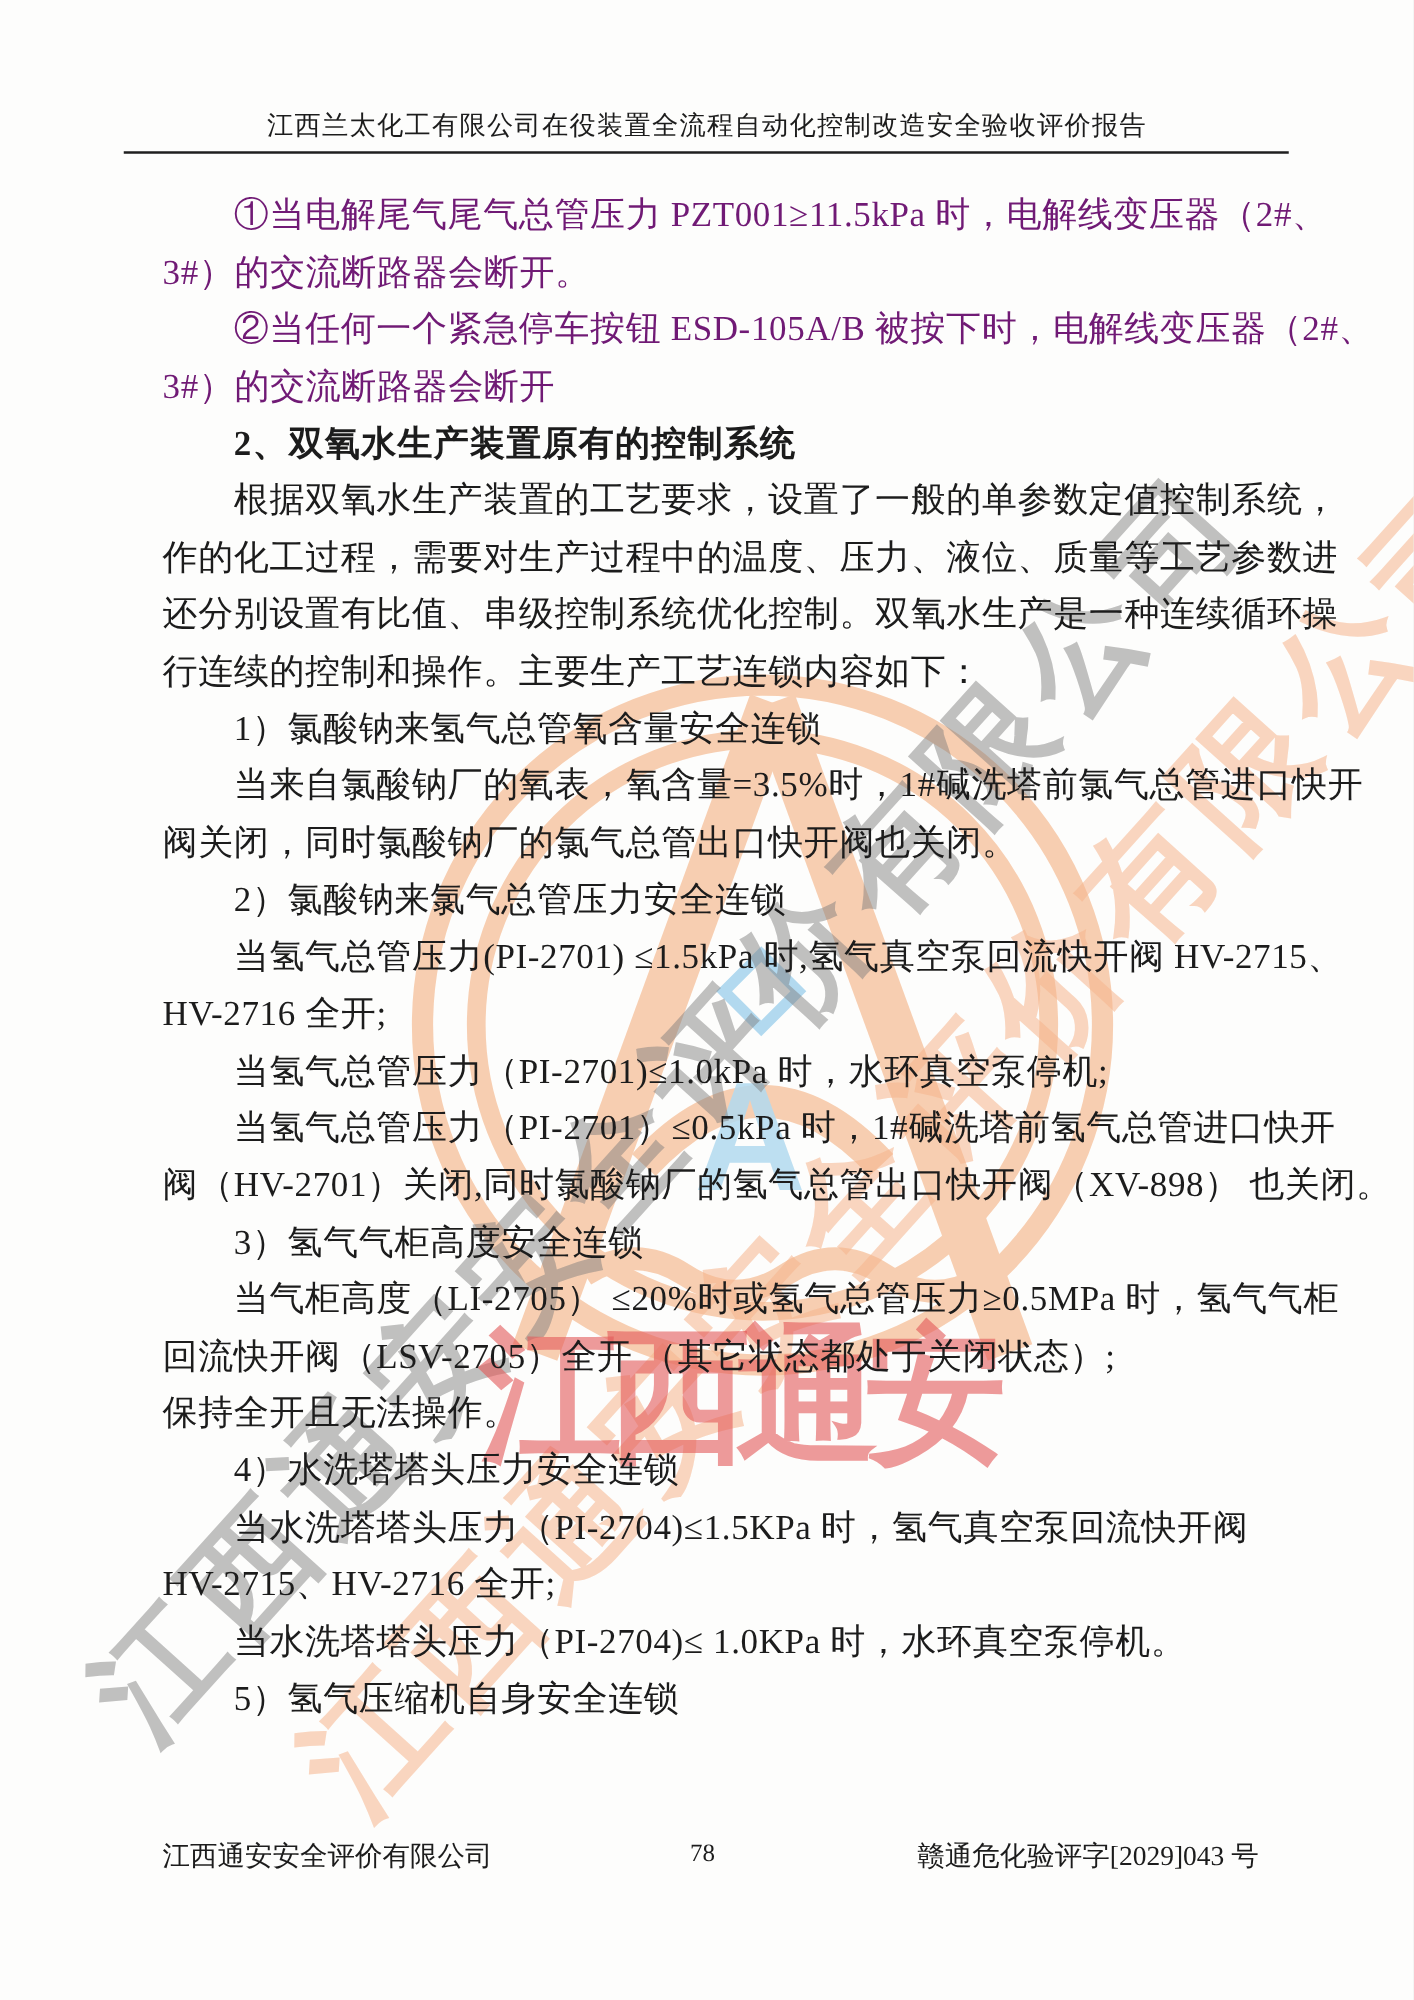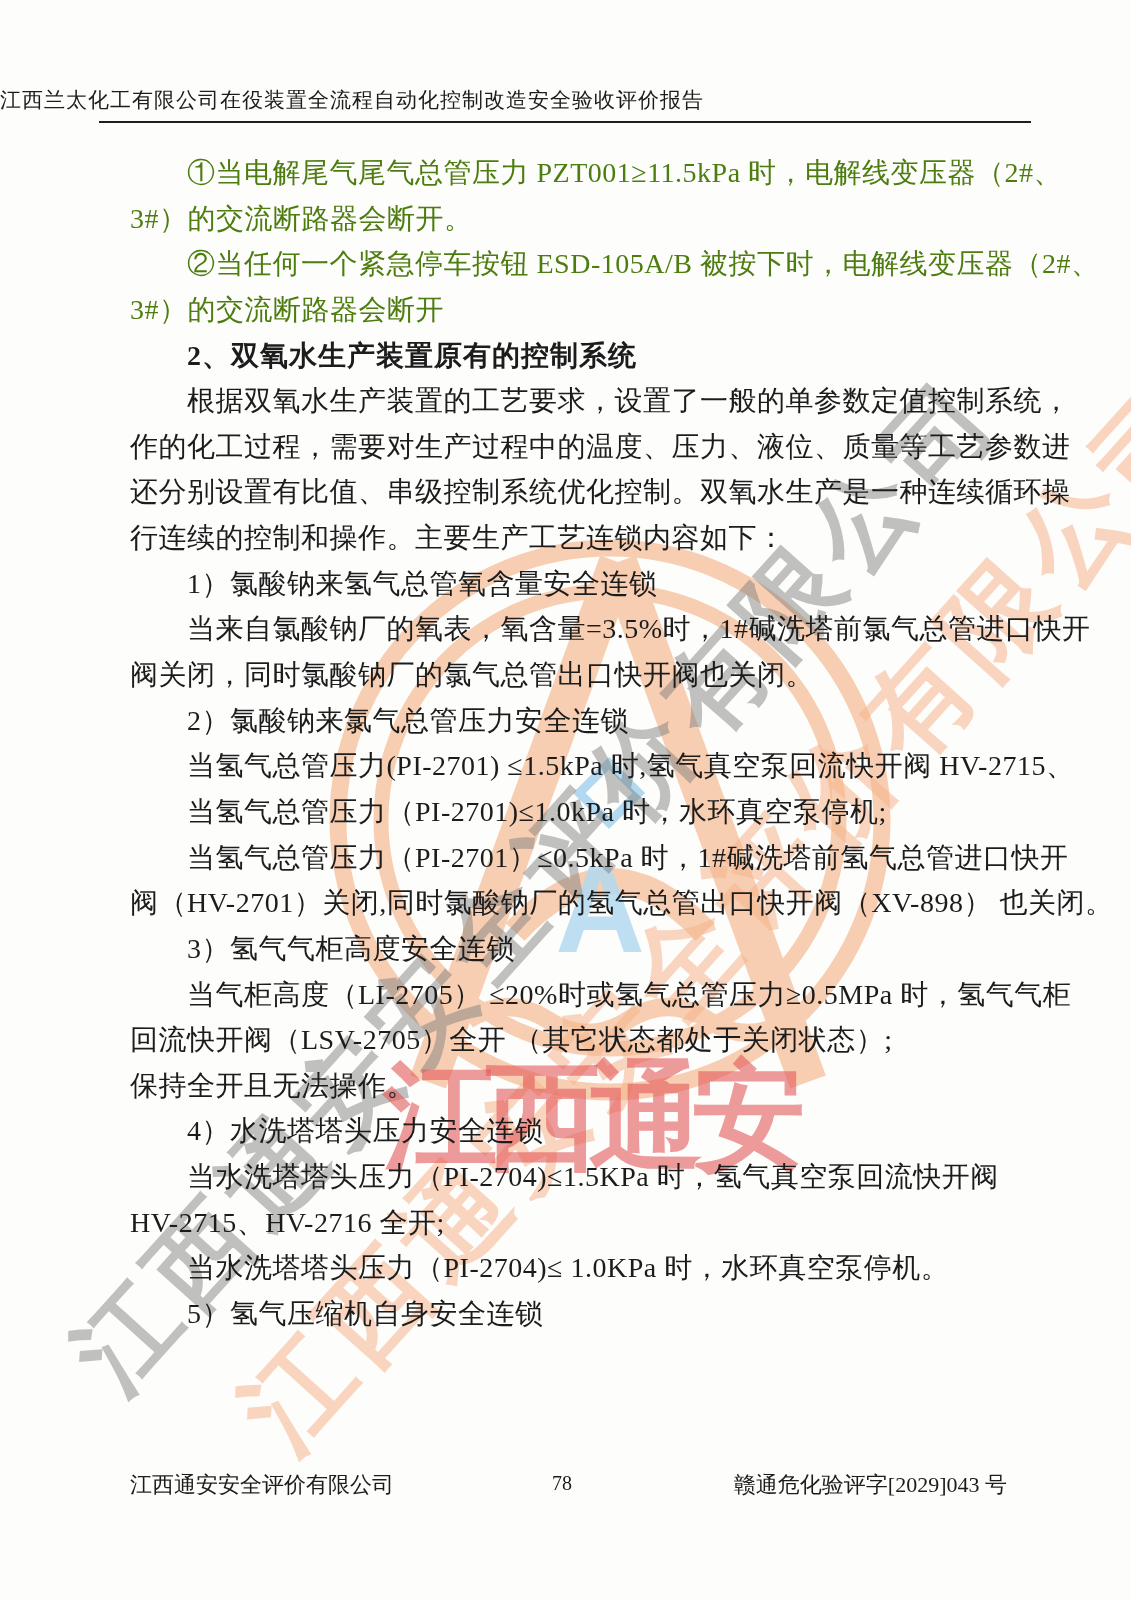--- a/index.html
+++ b/index.html
@@ -38,40 +38,40 @@
     font-family:"Liberation Sans","DejaVu Sans",sans-serif;
     font-weight:bold;
     font-size:118px;letter-spacing:-12px;
     color:rgba(226,88,88,0.60);
     white-space:nowrap;
     transform:scaleX(0.97);transform-origin:0 0;
   }
   
   .header-title{
     position:absolute;top:86px;left:0;width:100%;
-    text-align:left;font-size:21px;letter-spacing:1px;
+    text-align:center;font-size:21px;letter-spacing:1px;
     z-index:2;
   }
   .header-rule{
     position:absolute;top:121px;left:99px;width:932px;height:0;
     border-top:2px solid #1f1f1f;z-index:2;
   }
   
   .body-text{
     position:absolute;left:130px;top:150px;width:885px;
     z-index:1;
   }
   .line{
     height:45.65px;line-height:45.65px;
     font-size:28px;
     white-space:nowrap;
     letter-spacing:0.5px;
   }
   .line.ind{padding-left:57px;}
-  .line.red{color:#4d7c0f;}
+  .line.red{color:#701a75;}
   .line.bold{font-weight:bold;letter-spacing:1px;}
   
   .footer{position:absolute;left:0;top:1470px;width:100%;height:34px;z-index:2;font-size:22px;}
   .footer-company{position:absolute;left:130px;top:0;}
   .footer-page{position:absolute;left:552px;top:2px;font-size:20px;}
   .footer-doc{position:absolute;right:124px;top:0;}
 </style>
 </head>
 <body>
 
@@ -110,20 +110,21 @@
       <div class="line ind bold">2、双氧水生产装置原有的控制系统</div>
       <div class="line ind">根据双氧水生产装置的工艺要求，设置了一般的单参数定值控制系统，</div>
       <div class="line">作的化工过程，需要对生产过程中的温度、压力、液位、质量等工艺参数进</div>
       <div class="line">还分别设置有比值、串级控制系统优化控制。双氧水生产是一种连续循环操</div>
       <div class="line">行连续的控制和操作。主要生产工艺连锁内容如下：</div>
       <div class="line ind">1）氯酸钠来氢气总管氧含量安全连锁</div>
       <div class="line ind">当来自氯酸钠厂的氧表，氧含量=3.5%时，1#碱洗塔前氯气总管进口快开</div>
       <div class="line">阀关闭，同时氯酸钠厂的氯气总管出口快开阀也关闭。</div>
       <div class="line ind">2）氯酸钠来氯气总管压力安全连锁</div>
       <div class="line ind">当氢气总管压力(PI-2701) ≤1.5kPa 时,氢气真空泵回流快开阀 HV-2715、</div>
+      <div class="line">HV-2716 全开;</div>
       <div class="line ind">当氢气总管压力（PI-2701)≤1.0kPa 时，水环真空泵停机;</div>
       <div class="line ind">当氢气总管压力（PI-2701）≤0.5kPa 时，1#碱洗塔前氢气总管进口快开</div>
       <div class="line">阀（HV-2701）关闭,同时氯酸钠厂的氢气总管出口快开阀（XV-898） 也关闭。</div>
       <div class="line ind">3）氢气气柜高度安全连锁</div>
       <div class="line ind">当气柜高度（LI-2705） ≤20%时或氢气总管压力≥0.5MPa 时，氢气气柜</div>
       <div class="line">回流快开阀（LSV-2705）全开 （其它状态都处于关闭状态）;</div>
       <div class="line">保持全开且无法操作。</div>
       <div class="line ind">4）水洗塔塔头压力安全连锁</div>
       <div class="line ind">当水洗塔塔头压力（PI-2704)≤1.5KPa 时，氢气真空泵回流快开阀</div>
       <div class="line">HV-2715、HV-2716 全开;</div>

